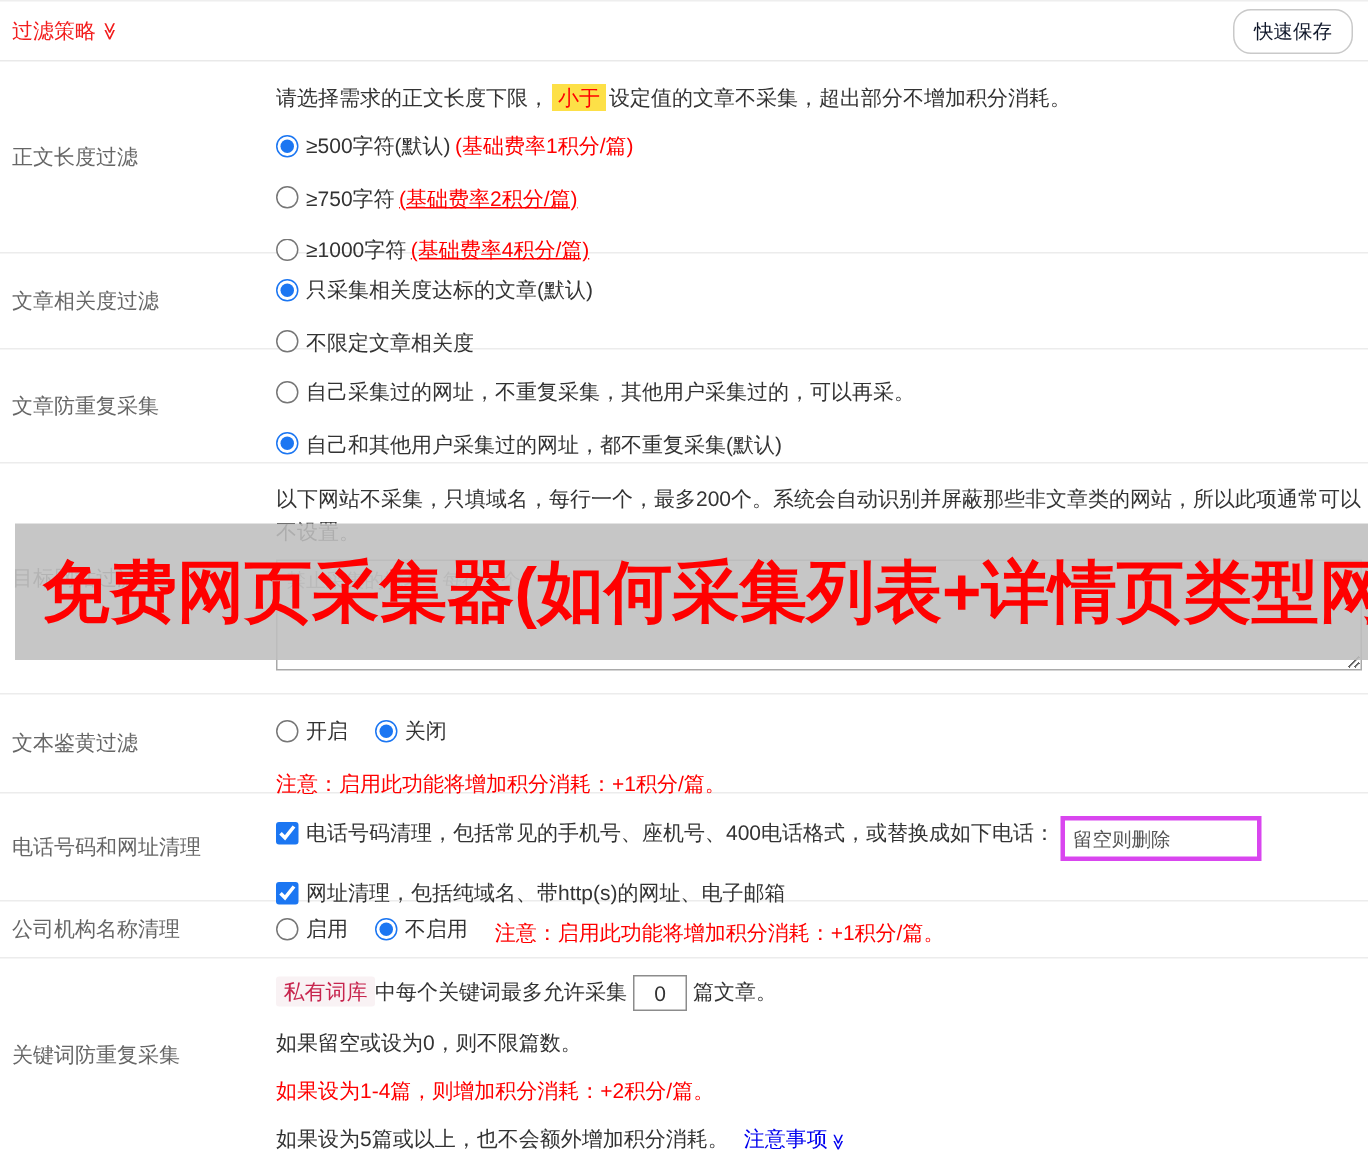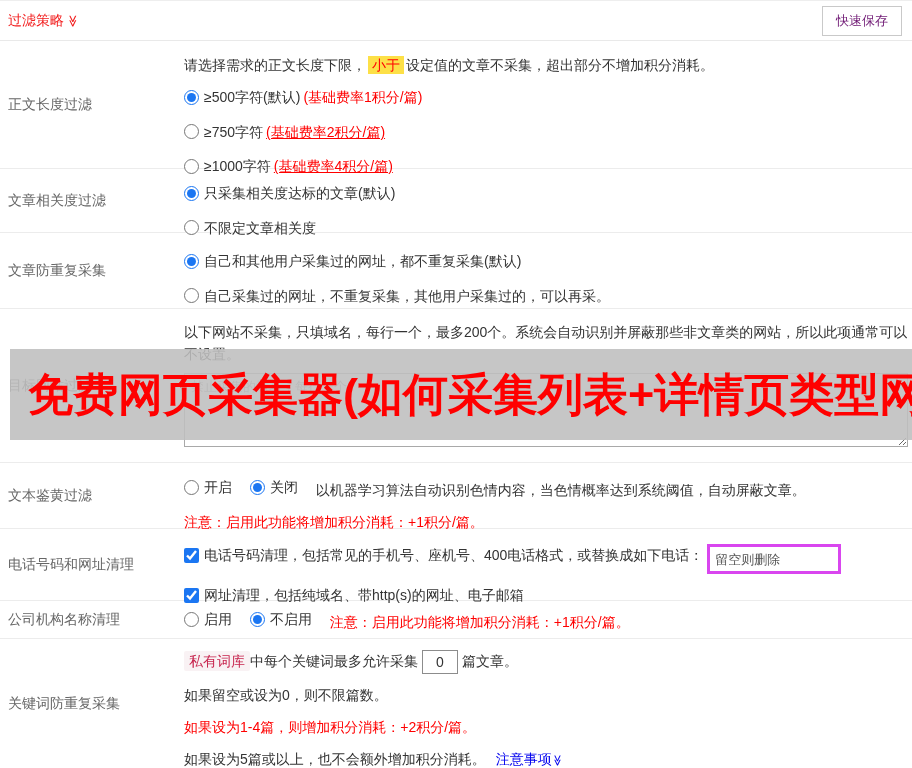--- a/index.html
+++ b/index.html
@@ -9,21 +9,21 @@
     font-size:14px;color:#333;background:#fff;
   }
   .page{width:912px;height:768px;position:relative;border-top:1px solid #eee;box-sizing:border-box;}
   
   .hdr{height:40px;display:flex;align-items:center;justify-content:space-between;
        padding:0 10px 0 8px;border-bottom:1px solid #e9e9e9;box-sizing:border-box;}
   .hdr-title{color:#f21c1c;font-size:14px;display:flex;align-items:center;gap:3px;}
   .chev{display:inline-block;transform:rotate(90deg);font-size:12px;line-height:1;}
   .chev.red{color:#f21c1c;}
   .chev.blue{color:#0000ee;font-size:11px;}
-  .save-btn{background:#fff;border:1px solid #c9c9c9;border-radius:0;color:#701a75;
+  .save-btn{background:#fff;border:1px solid #c9c9c9;border-radius:12px;color:#0f172a;
        font-size:13px;padding:5px 13px;cursor:pointer;font-family:inherit;}
   
   .row{display:flex;border-bottom:1px solid #ececec;box-sizing:border-box;}
   .row:last-child{border-bottom:none;}
   .lbl{width:180px;min-width:180px;display:flex;align-items:center;
        padding-left:8px;box-sizing:border-box;color:#666;}
   .cnt{flex:1;padding:11px 4px 11px 4px;box-sizing:border-box;}
   .line{margin:10px 0;line-height:22px;}
   .line:first-child{margin-top:2px;}
   .red{color:#ff0000;}
@@ -108,28 +108,28 @@
         </label>
       </div>
     </div>
   </div>
 
   <div class="row" style="height:76px;">
     <div class="lbl">文章防重复采集</div>
     <div class="cnt" style="padding-top:15px;">
       <div class="line">
         <label class="opt">
+          <input type="radio" name="dup" style="">
+          <span>自己采集过的网址，不重复采集，其他用户采集过的，可以再采。</span>
+        </label>
+      </div>
+      <div class="line">
+        <label class="opt">
           <input type="radio" name="dup" checked="" style="">
           <span>自己和其他用户采集过的网址，都不重复采集(默认)</span>
-        </label>
-      </div>
-      <div class="line">
-        <label class="opt">
-          <input type="radio" name="dup" style="">
-          <span>自己采集过的网址，不重复采集，其他用户采集过的，可以再采。</span>
         </label>
       </div>
     </div>
   </div>
 
   <div class="row" style="height:154px;">
     <div class="lbl">目标网站过滤</div>
     <div class="cnt" style="padding-top:6px;">
       <div class="line" style="margin:6px 0 4px 0;">以下网站不采集，只填域名，每行一个，最多200个。系统会自动识别并屏蔽那些非文章类的网站，所以此项通常可以不设置。</div>
       <textarea class="domains" placeholder="禁止采集的域名，每行一个" style=""></textarea>
@@ -141,21 +141,20 @@
     <div class="cnt inline-opts">
       <div class="line">
         <label class="opt">
           <input type="radio" name="porn" style="">
           <span>开启</span>
         </label>
         <label class="opt">
           <input type="radio" name="porn" checked="" style="">
           <span>关闭</span>
         </label>
-        <span>以机器学习算法自动识别色情内容，当色情概率达到系统阈值，自动屏蔽文章。</span>
       </div>
       <div class="line red">注意：启用此功能将增加积分消耗：+1积分/篇。</div>
     </div>
   </div>
 
   <div class="row" style="height:72px;">
     <div class="lbl">电话号码和网址清理</div>
     <div class="cnt" style="padding-top:13px;">
       <div class="line">
         <label class="opt">

